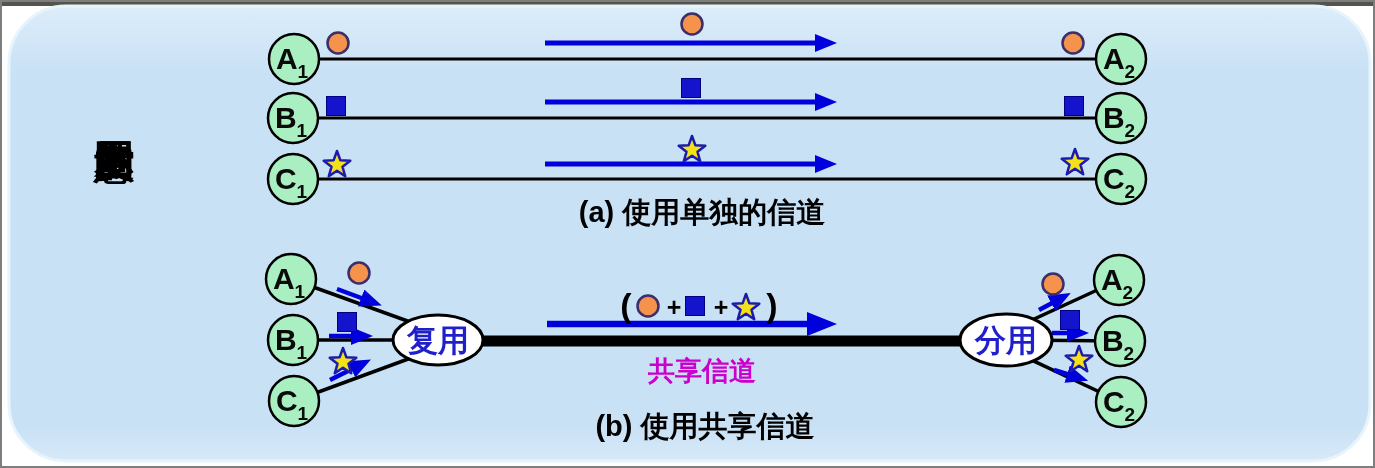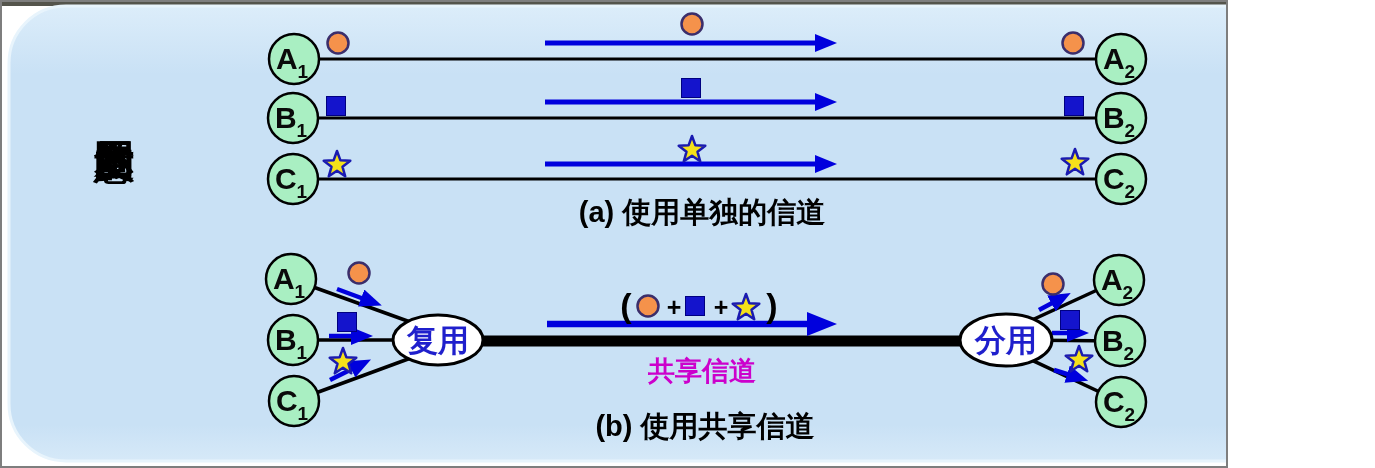--- a/index.html
+++ b/index.html
@@ -1,18 +1,18 @@
 <!DOCTYPE html>
 <html><head>
 <meta charset="utf-8">
 <style>
   html,body{margin:0;padding:0;background:#fff;}
   .frame{
     position:relative;
-    width:1228px;height:468px;
+    width:1375px;height:468px;
     background:#ffffff;
     border:2px solid #7e7e7e;
     box-sizing:border-box;
     overflow:hidden;
     font-family:"Liberation Sans",sans-serif;
   }
   .topline{
     position:absolute;top:0;left:0;width:100%;height:4px;
     background:#54544c;
   }

